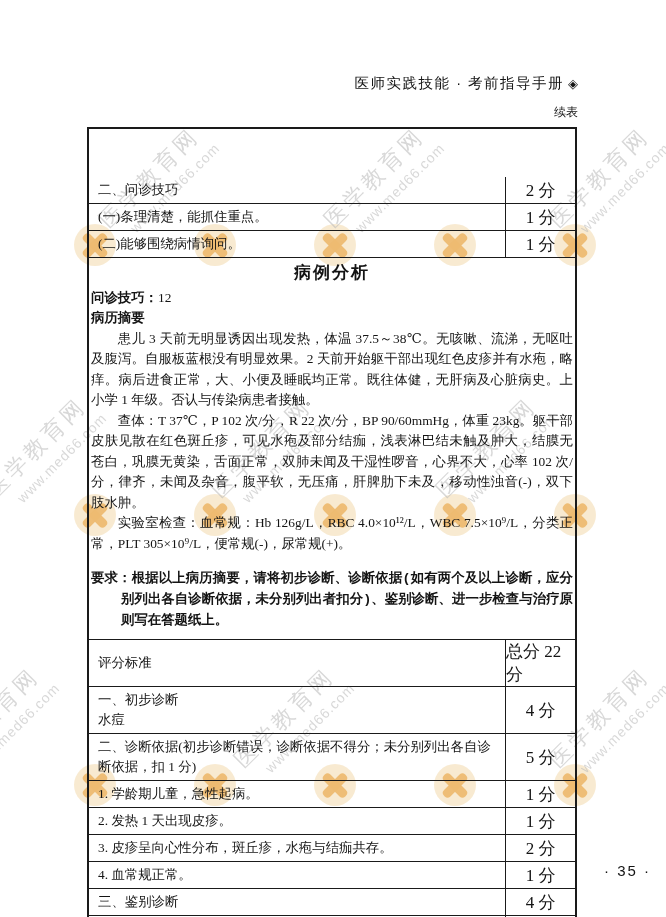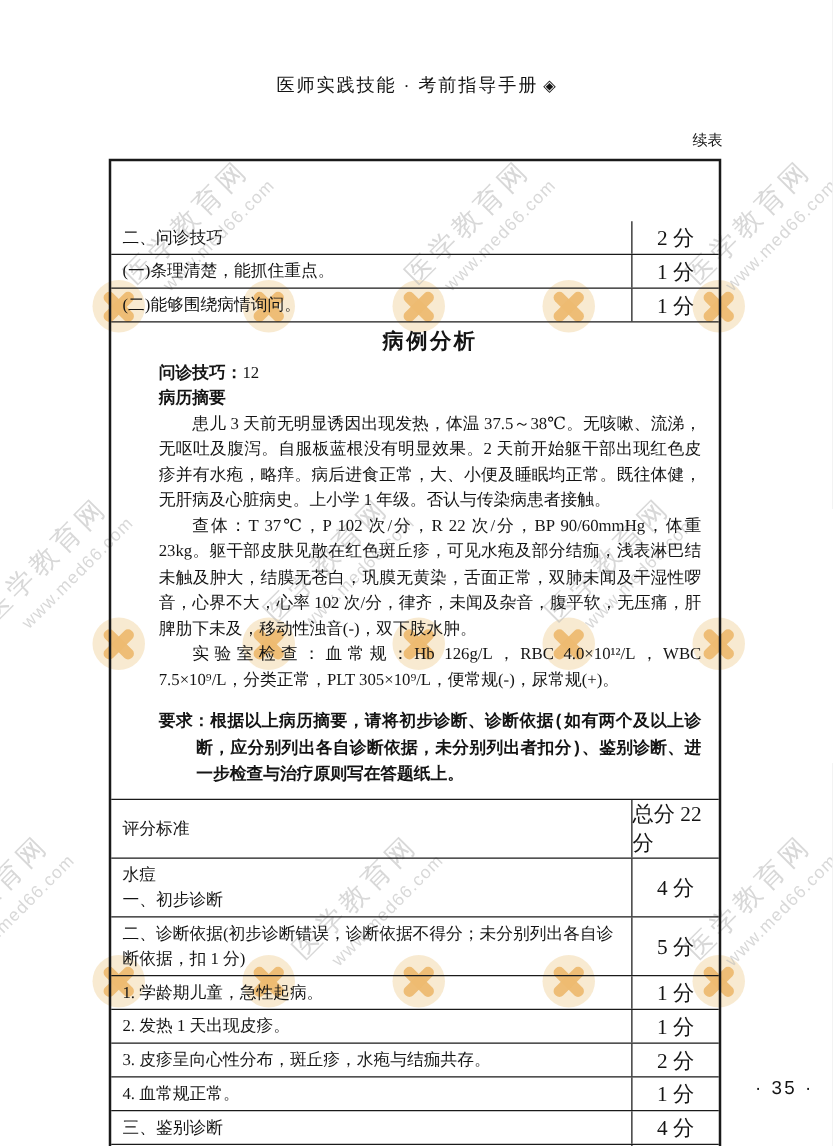--- a/index.html
+++ b/index.html
@@ -23,41 +23,41 @@
   }
   .wm-logo::before,.wm-logo::after{
     content:"";position:absolute;left:50%;top:50%;width:30px;height:9px;
     margin:-4.5px 0 0 -15px;border-radius:4px;background:rgba(237,187,113,.95);
   }
   .wm-logo::before{transform:rotate(45deg);}
   .wm-logo::after{transform:rotate(-45deg);}
   
   .content{position:relative;z-index:1;}
   .hdr{
-    position:absolute;top:59px;left:88px;width:490px;text-align:center;
+    position:absolute;top:74px;left:88px;width:490px;text-align:right;
     font-size:14.5px;letter-spacing:1.5px;font-family:"Liberation Sans","DejaVu Sans",sans-serif;
   }
   .hdr .mark{font-size:13px;letter-spacing:0;margin-left:4px;}
   .cont-label{position:absolute;top:104px;left:88px;width:490px;text-align:right;font-size:12px;}
   .tbl{
     position:absolute;left:87px;top:127px;width:490px;
     border:2px solid #1a1a1a;box-sizing:border-box;background:transparent;
   }
   .trow{display:flex;align-items:stretch;border-top:1px solid #1a1a1a;}
   .tbl .trow:first-child{border-top:none;margin-top:48px;}
   .tc-main{
     flex:1;padding:3px 9px;font-size:13.4px;line-height:20px;
     display:flex;flex-direction:column;justify-content:center;box-sizing:border-box;
   }
   .tc-score{
     width:70px;border-left:1px solid #1a1a1a;display:flex;align-items:center;
     justify-content:center;font-size:17px;box-sizing:border-box;flex:none;
   }
   
-  .tc-case{padding:2px 14px 8px;font-size:13.4px;line-height:20.5px;margin-left:24px;}
+  .tc-case{padding:2px 2px 8px;font-size:13.4px;line-height:20.5px;}
   .case-title{
     text-align:center;font-weight:bold;font-size:17px;letter-spacing:2px;
     font-family:"Liberation Sans","DejaVu Sans",sans-serif;margin:3px 0 4px;
   }
   .case-line{line-height:20.5px;}
   .blabel{font-weight:bold;font-family:"Liberation Sans","DejaVu Sans",sans-serif;}
   .para{margin:0;text-indent:2em;text-align:justify;}
   .req{
     margin:14px 0 0;padding-left:30px;text-indent:-30px;text-align:justify;
     font-weight:bold;font-family:Liberation Mono, monospace;
@@ -167,22 +167,22 @@
         </div>
       </div>
 
       <div class="trow">
         <div class="tc-main">评分标准</div>
         <div class="tc-score">总分 22 分</div>
       </div>
 
       <div class="trow">
         <div class="tc-main">
+          <div>一、初步诊断</div>
           <div>水痘</div>
-          <div>一、初步诊断</div>
         </div>
         <div class="tc-score">4 分</div>
       </div>
       <div class="trow">
         <div class="tc-main">二、诊断依据(初步诊断错误，诊断依据不得分；未分别列出各自诊断依据，扣 1 分)</div>
         <div class="tc-score">5 分</div>
       </div>
       <div class="trow">
         <div class="tc-main">1. 学龄期儿童，急性起病。</div>
         <div class="tc-score">1 分</div>

